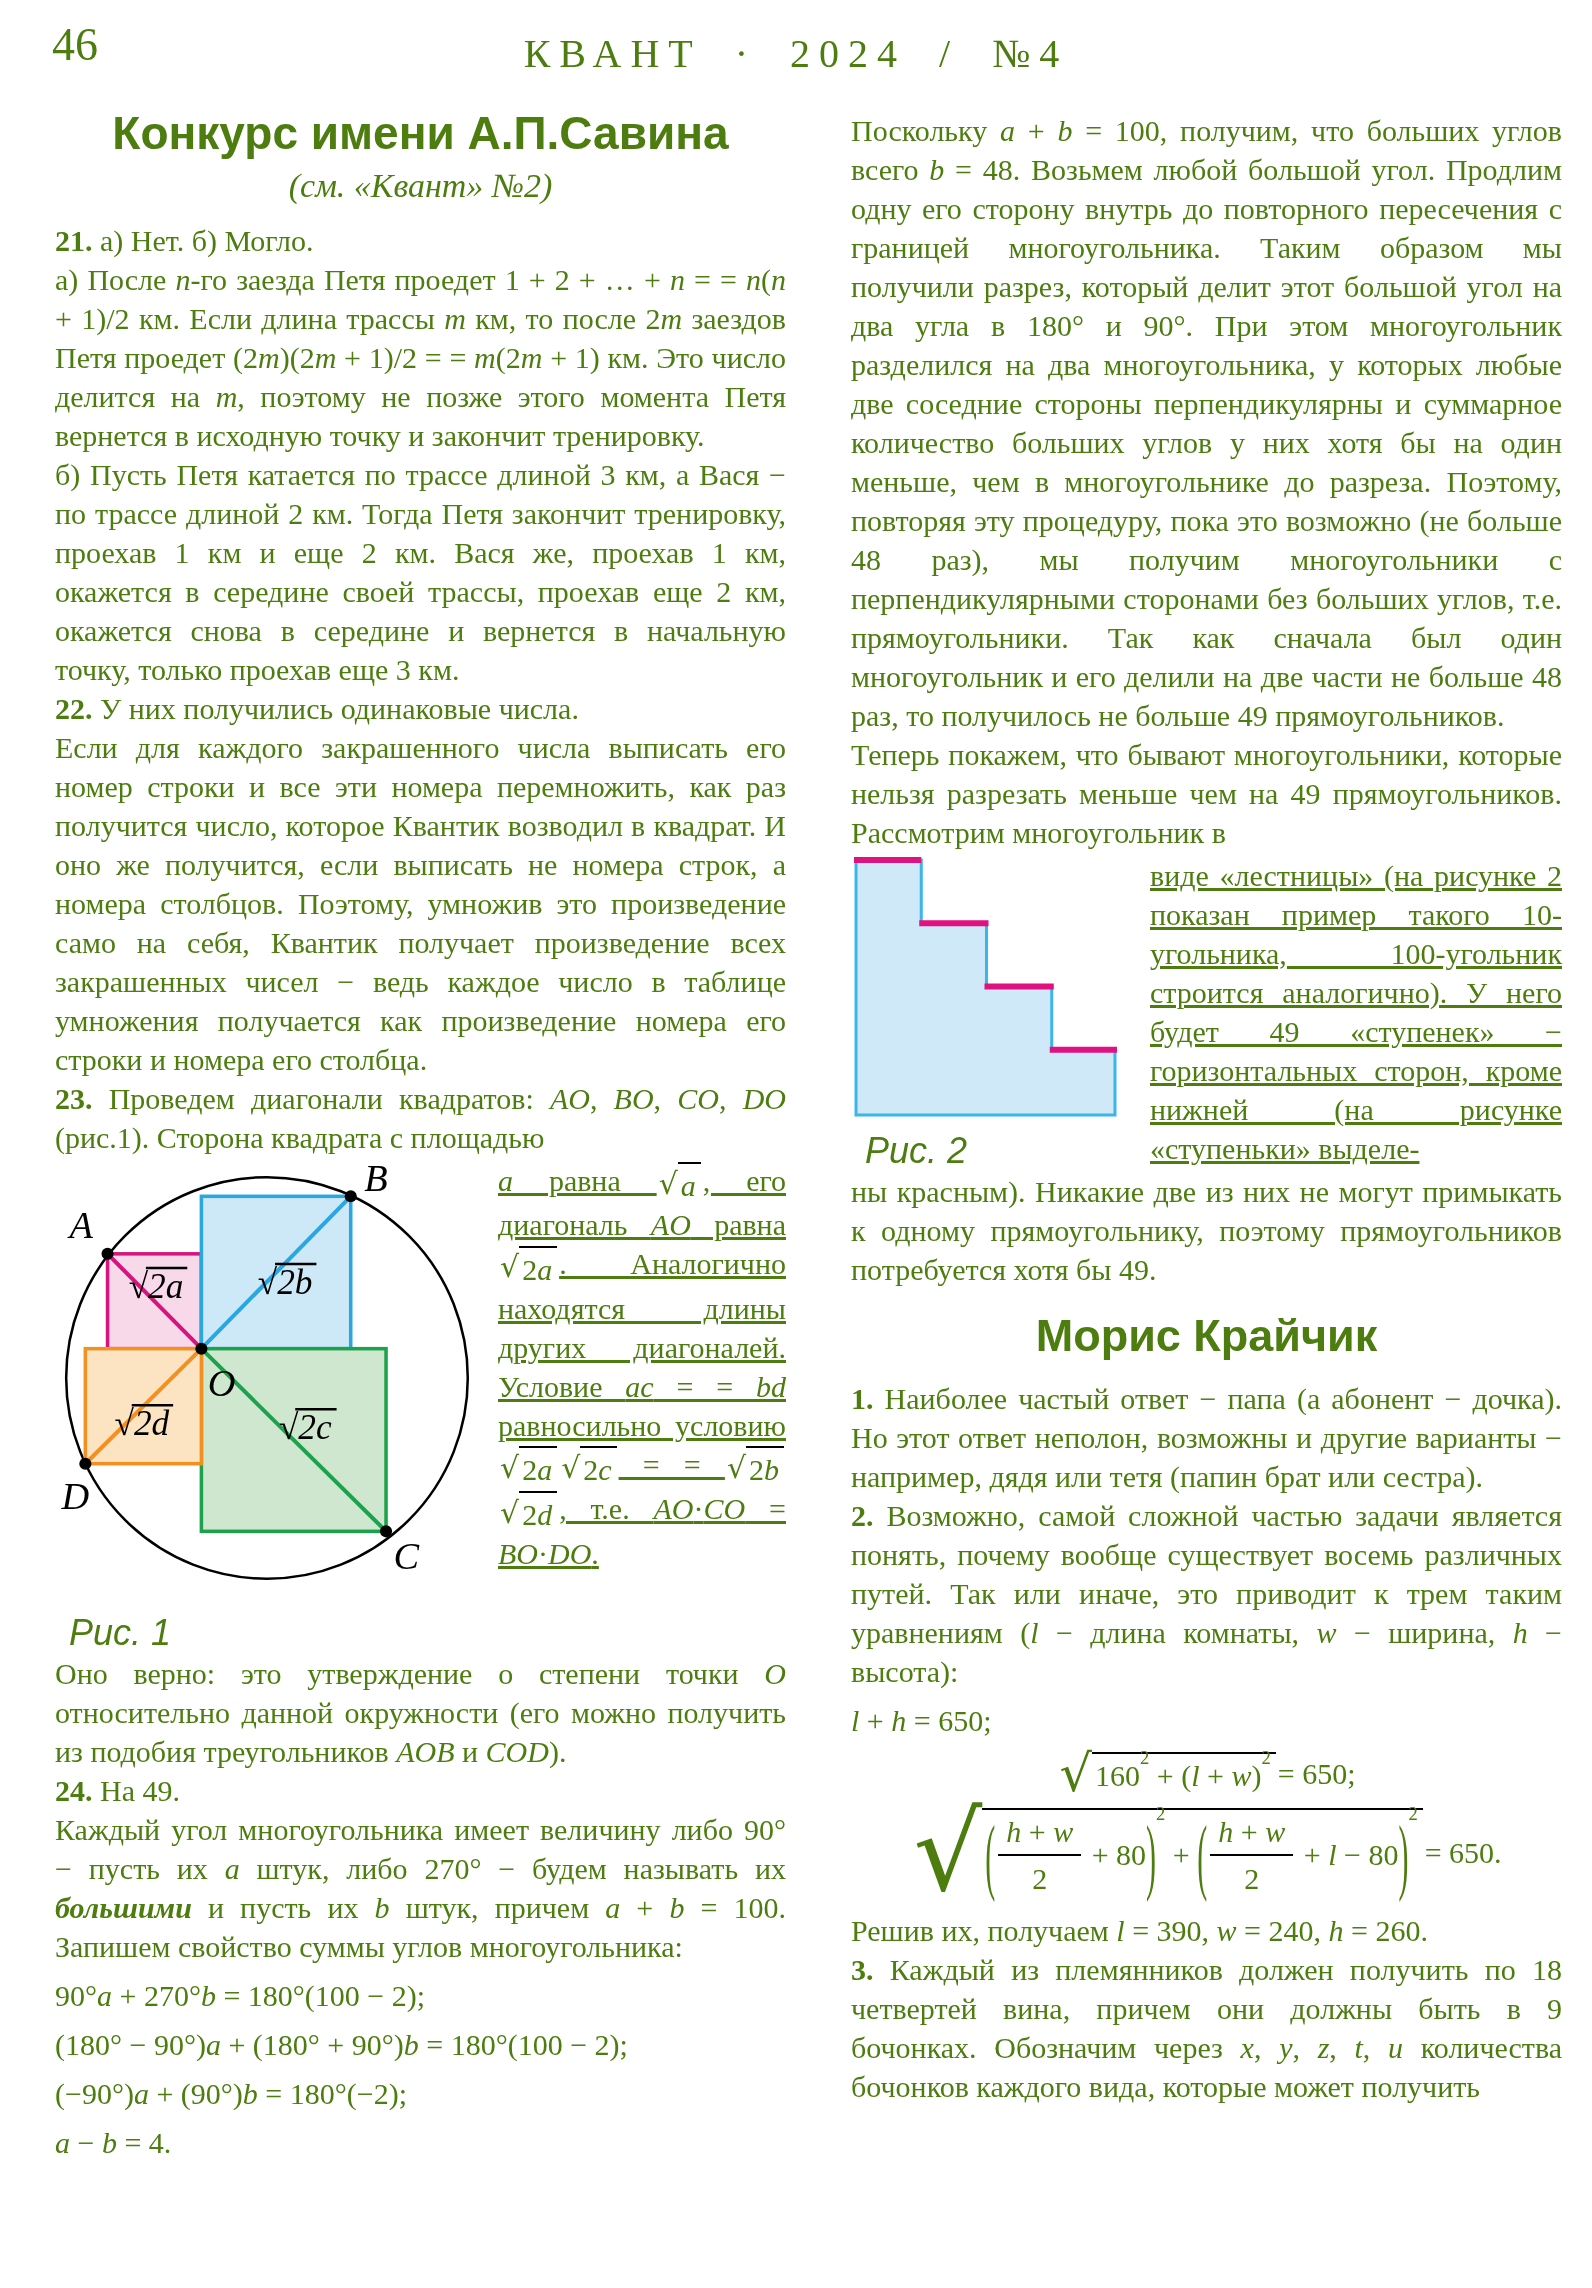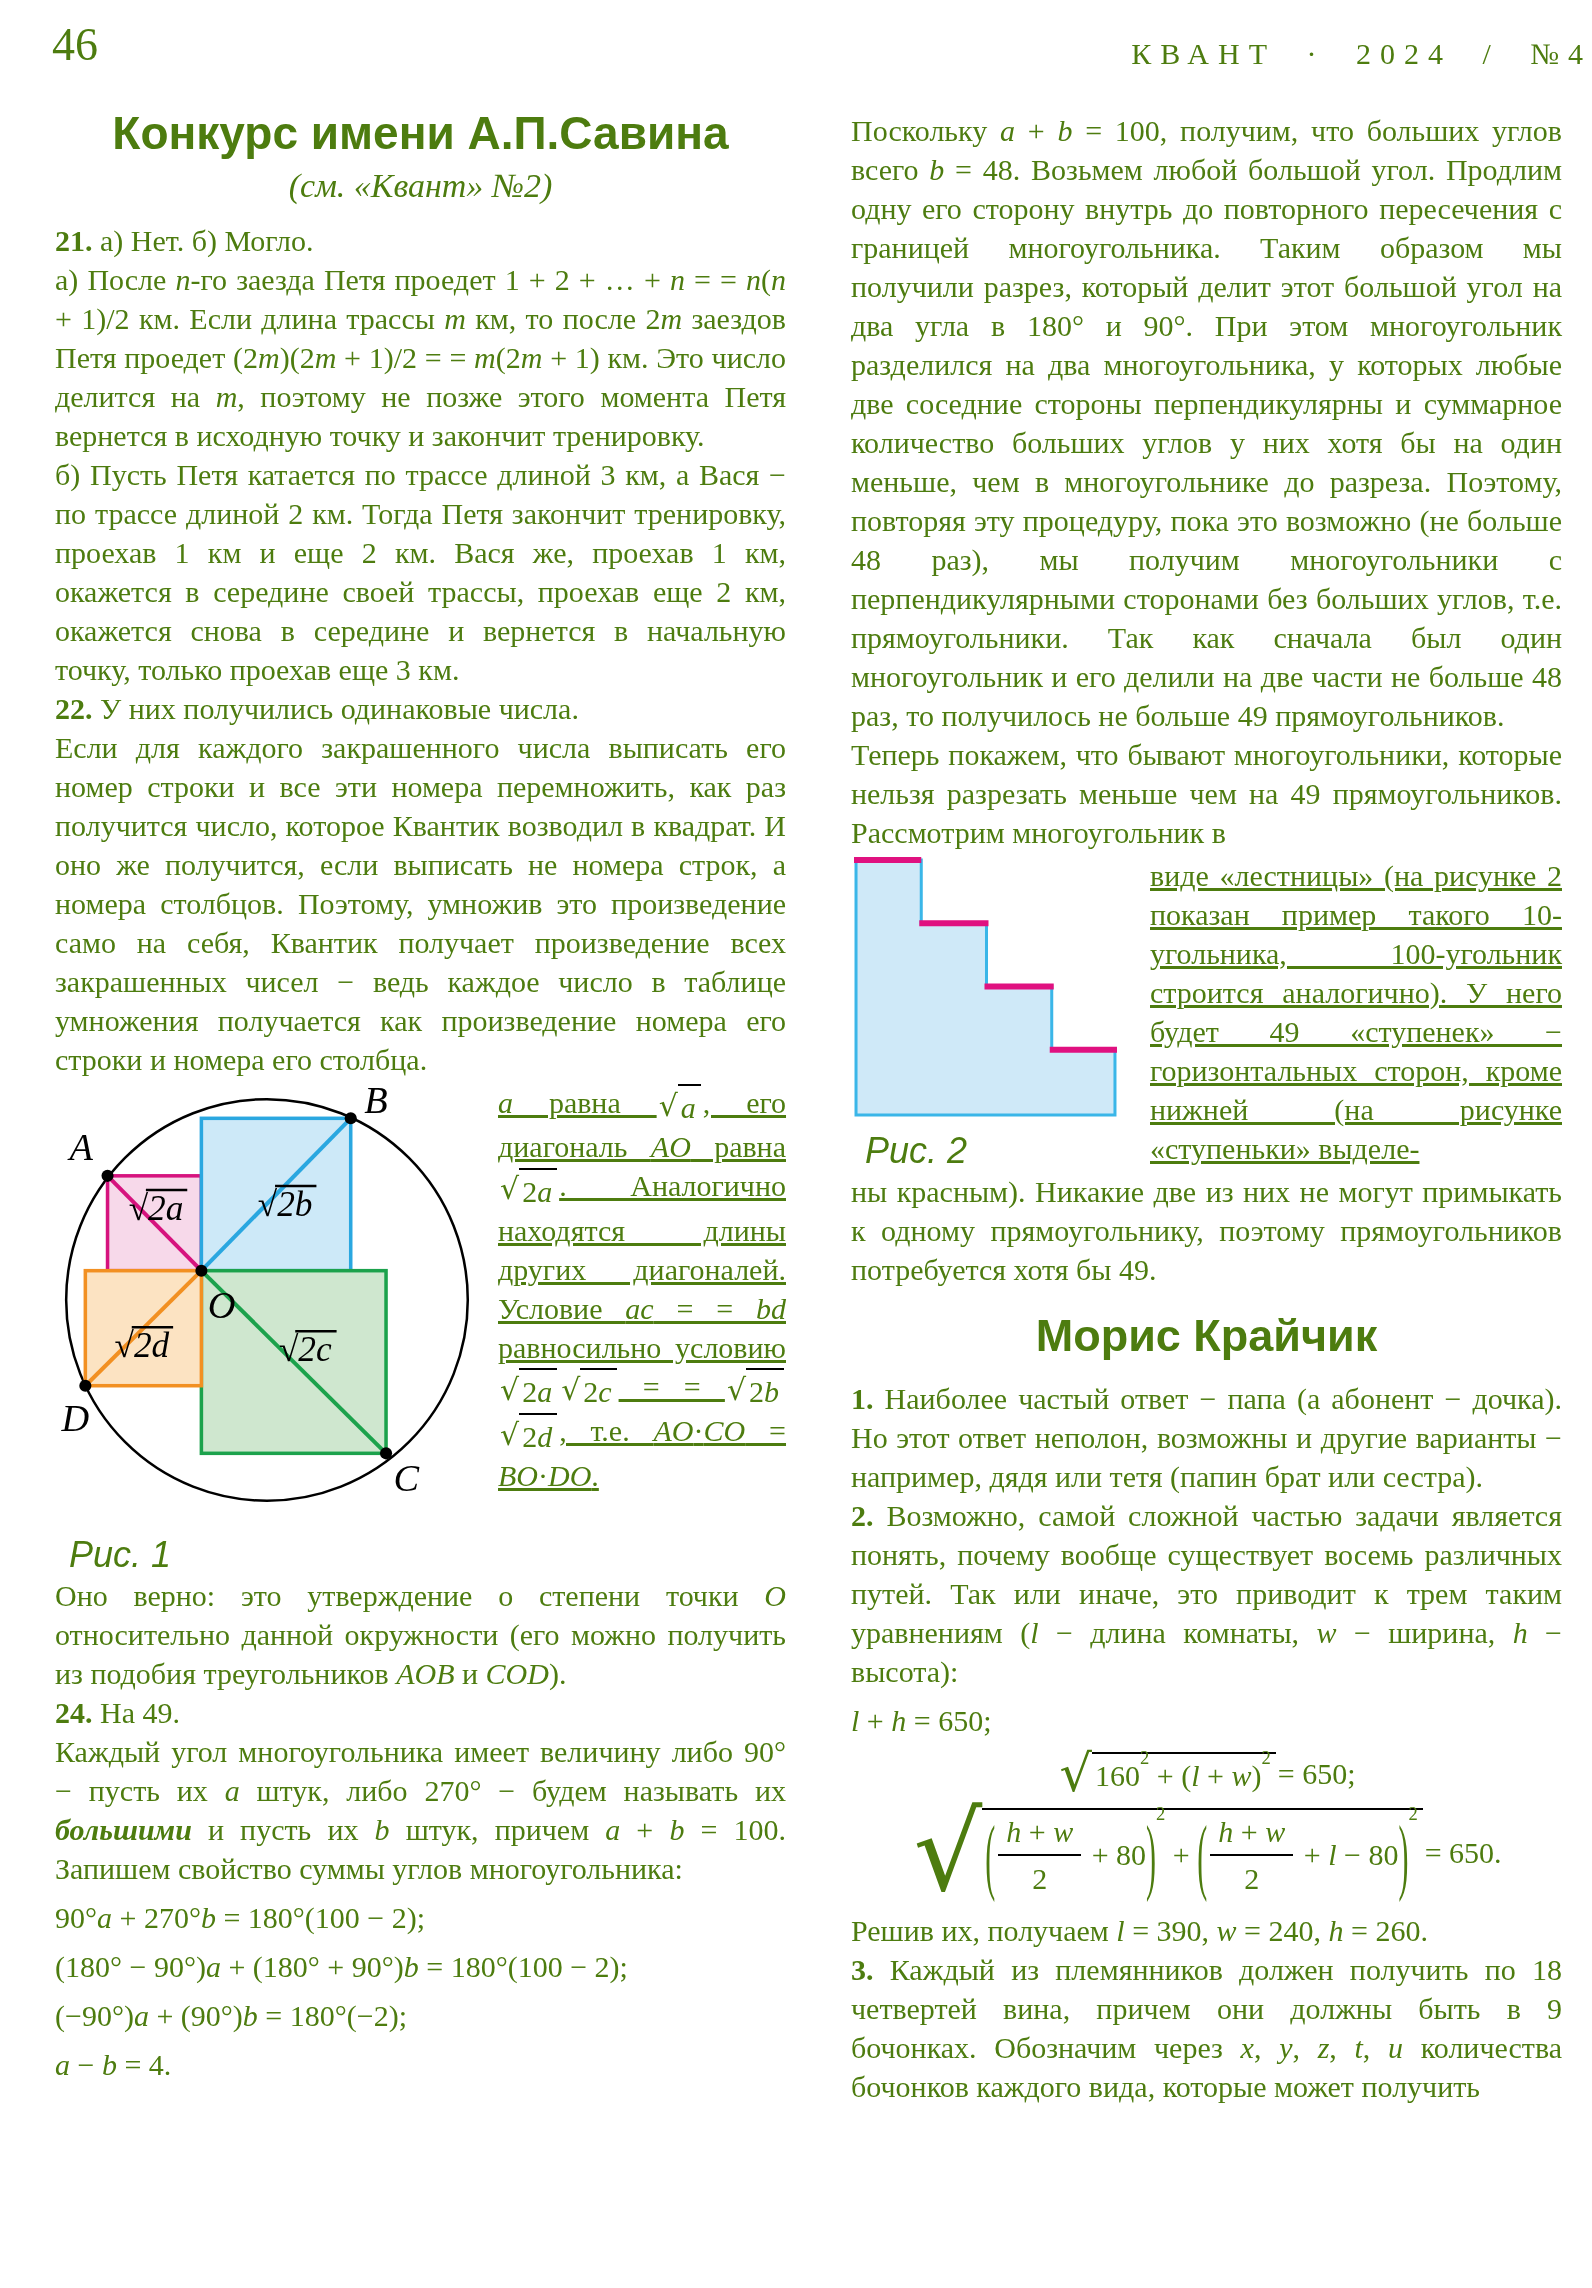--- a/index.html
+++ b/index.html
@@ -1,19 +1,19 @@
 <!DOCTYPE html>
 <html lang="ru"><head>
 <meta charset="utf-8">
 <style>
   html,body{margin:0;padding:0;background:#fff;}
   #page{position:relative;width:1592px;height:2289px;background:#ffffff;overflow:hidden;
         font-family:"Liberation Serif",serif;color:#4d7c0f;font-size:30px;line-height:39px;}
   .pagenum{position:absolute;left:52px;top:22px;font-size:46px;line-height:1;}
-  .jhead{position:absolute;top:34px;left:0;right:0;text-align:right;font-size:30px;
+  .jhead{position:absolute;top:34px;left:0;right:0;text-align:center;font-size:40px;
          letter-spacing:9px;word-spacing:14px;}
   .colL{position:absolute;left:55px;top:98px;width:731px;margin-top:10px;}
   .colR{position:absolute;left:851px;top:111px;width:711px;}
   .h1{font-family:"Liberation Sans",sans-serif;font-weight:700;font-size:46px;line-height:1.12;
       text-align:center;margin:0 0 6px 0;}
   .h2{font-family:"Liberation Sans",sans-serif;font-weight:700;font-size:45px;line-height:1.1;
       text-align:center;margin:22px 0 18px 0;}
   .sub{font-style:italic;font-size:34px;text-align:center;margin:0 0 16px 0;}
   .p{text-align:justify;margin:0;}
   .b{font-weight:bold;}
@@ -56,20 +56,21 @@
 
   <div class="colL">
     <div class="h1">Конкурс имени А.П.Савина</div>
     <div class="sub">(см. «Квант» №2)</div>
 
     <p class="p"><span class="b">21.</span><span class="t"> а) Нет. б) Могло.</span></p>
     <p class="p"><span class="t">а) После </span><span class="i">n</span><span class="t">-го заезда Петя проедет 1 + 2 + … + </span><span class="i">n</span><span class="t"> = = </span><span class="i">n</span><span class="t">(</span><span class="i">n</span><span class="t"> + 1)/2 км. Если длина трассы </span><span class="i">m</span><span class="t"> км, то после 2</span><span class="i">m</span><span class="t"> заездов Петя проедет (2</span><span class="i">m</span><span class="t">)(2</span><span class="i">m</span><span class="t"> + 1)/2 = = </span><span class="i">m</span><span class="t">(2</span><span class="i">m</span><span class="t"> + 1) км. Это число делится на </span><span class="i">m</span><span class="t">, поэтому не позже этого момента Петя вернется в исходную точку и закончит тренировку.</span></p>
     <p class="p"><span class="t">б) Пусть Петя катается по трассе длиной 3 км, а Вася − по трассе длиной 2 км. Тогда Петя закончит тренировку, проехав 1 км и еще 2 км. Вася же, проехав 1 км, окажется в середине своей трассы, проехав еще 2 км, окажется снова в середине и вернется в начальную точку, только проехав еще 3 км.</span></p>
     <p class="p"><span class="b">22.</span><span class="t"> У них получились одинаковые числа.</span></p>
     <p class="p"><span class="t">Если для каждого закрашенного числа выписать его номер строки и все эти номера перемножить, как раз получится число, которое Квантик возводил в квадрат. И оно же получится, если выписать не номера строк, а номера столбцов. Поэтому, умножив это произведение само на себя, Квантик получает произведение всех закрашенных чисел − ведь каждое число в таблице умножения получается как произведение номера его строки и номера его столбца.</span></p>
+    <p class="p"><span class="b">23.</span><span class="t"> Проведем диагонали квадратов: </span><span class="i">AO</span><span class="t">, </span><span class="i">BO</span><span class="t">, </span><span class="i">CO</span><span class="t">, </span><span class="i">DO</span><span class="t"> (рис.1). Сторона квадрата с площадью</span></p>
 
     <div class="figrow">
       <div class="f1wrap">
         <svg width="430" height="446" viewBox="0 0 426 442">
           <circle cx="210" cy="215" r="199" fill="none" stroke-width="2.5" stroke="#000000"></circle>
           <rect x="52" y="92" width="93" height="94" stroke-width="3.5" fill="#f7d9ea" stroke="#d6137e"></rect>
           <rect x="145" y="35" width="148" height="151" stroke-width="3.5" fill="#cde9f8" stroke="#2aa7e0"></rect>
           <rect x="145" y="186" width="183" height="181" stroke-width="3.5" fill="#cfe7cf" stroke="#1ca24c"></rect>
           <rect x="30" y="186" width="115" height="114" stroke-width="3.5" fill="#fce3c2" stroke="#f29022"></rect>
           <line x1="52" y1="92" x2="145" y2="186" stroke-width="4" stroke="#d6137e"></line>

